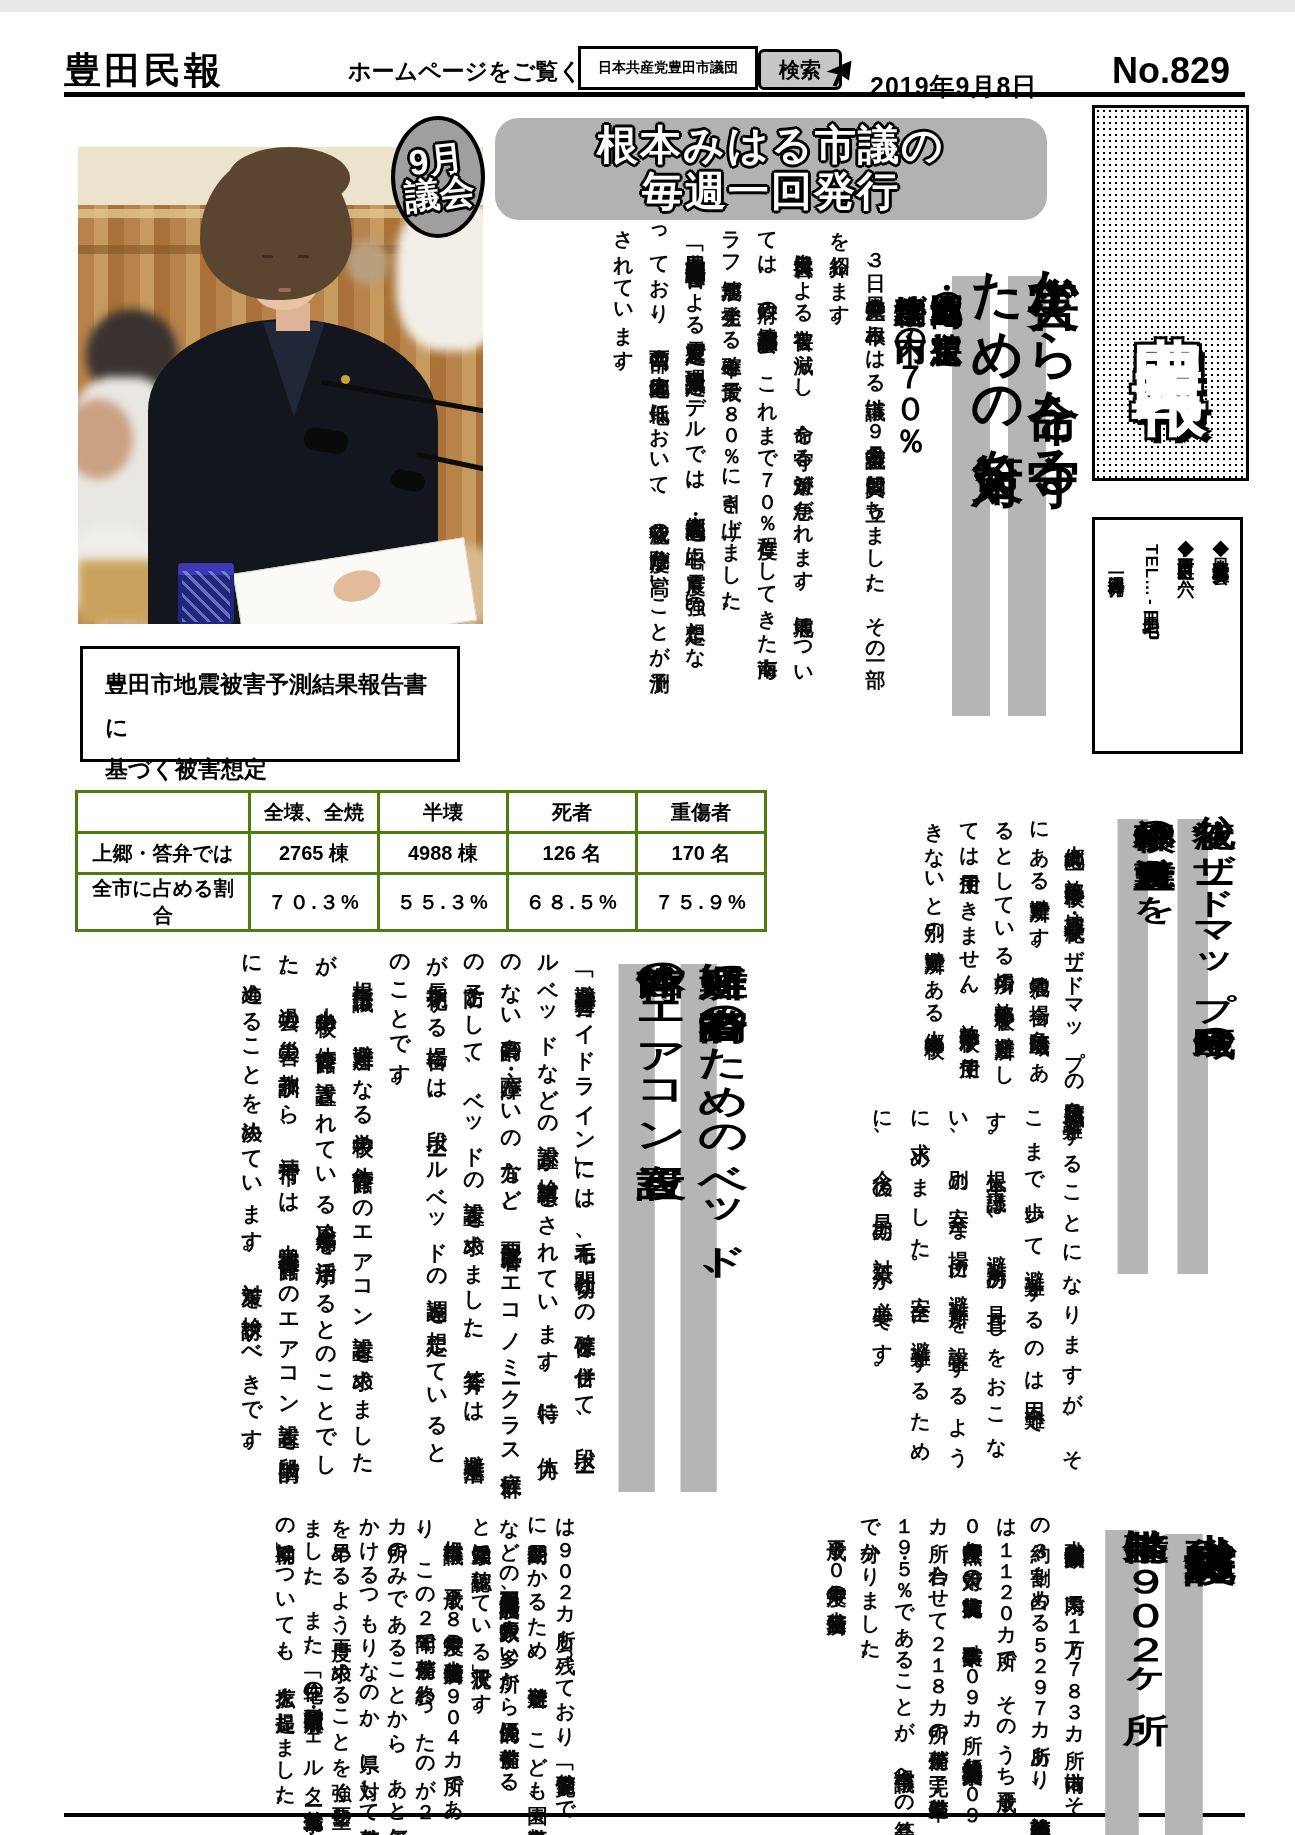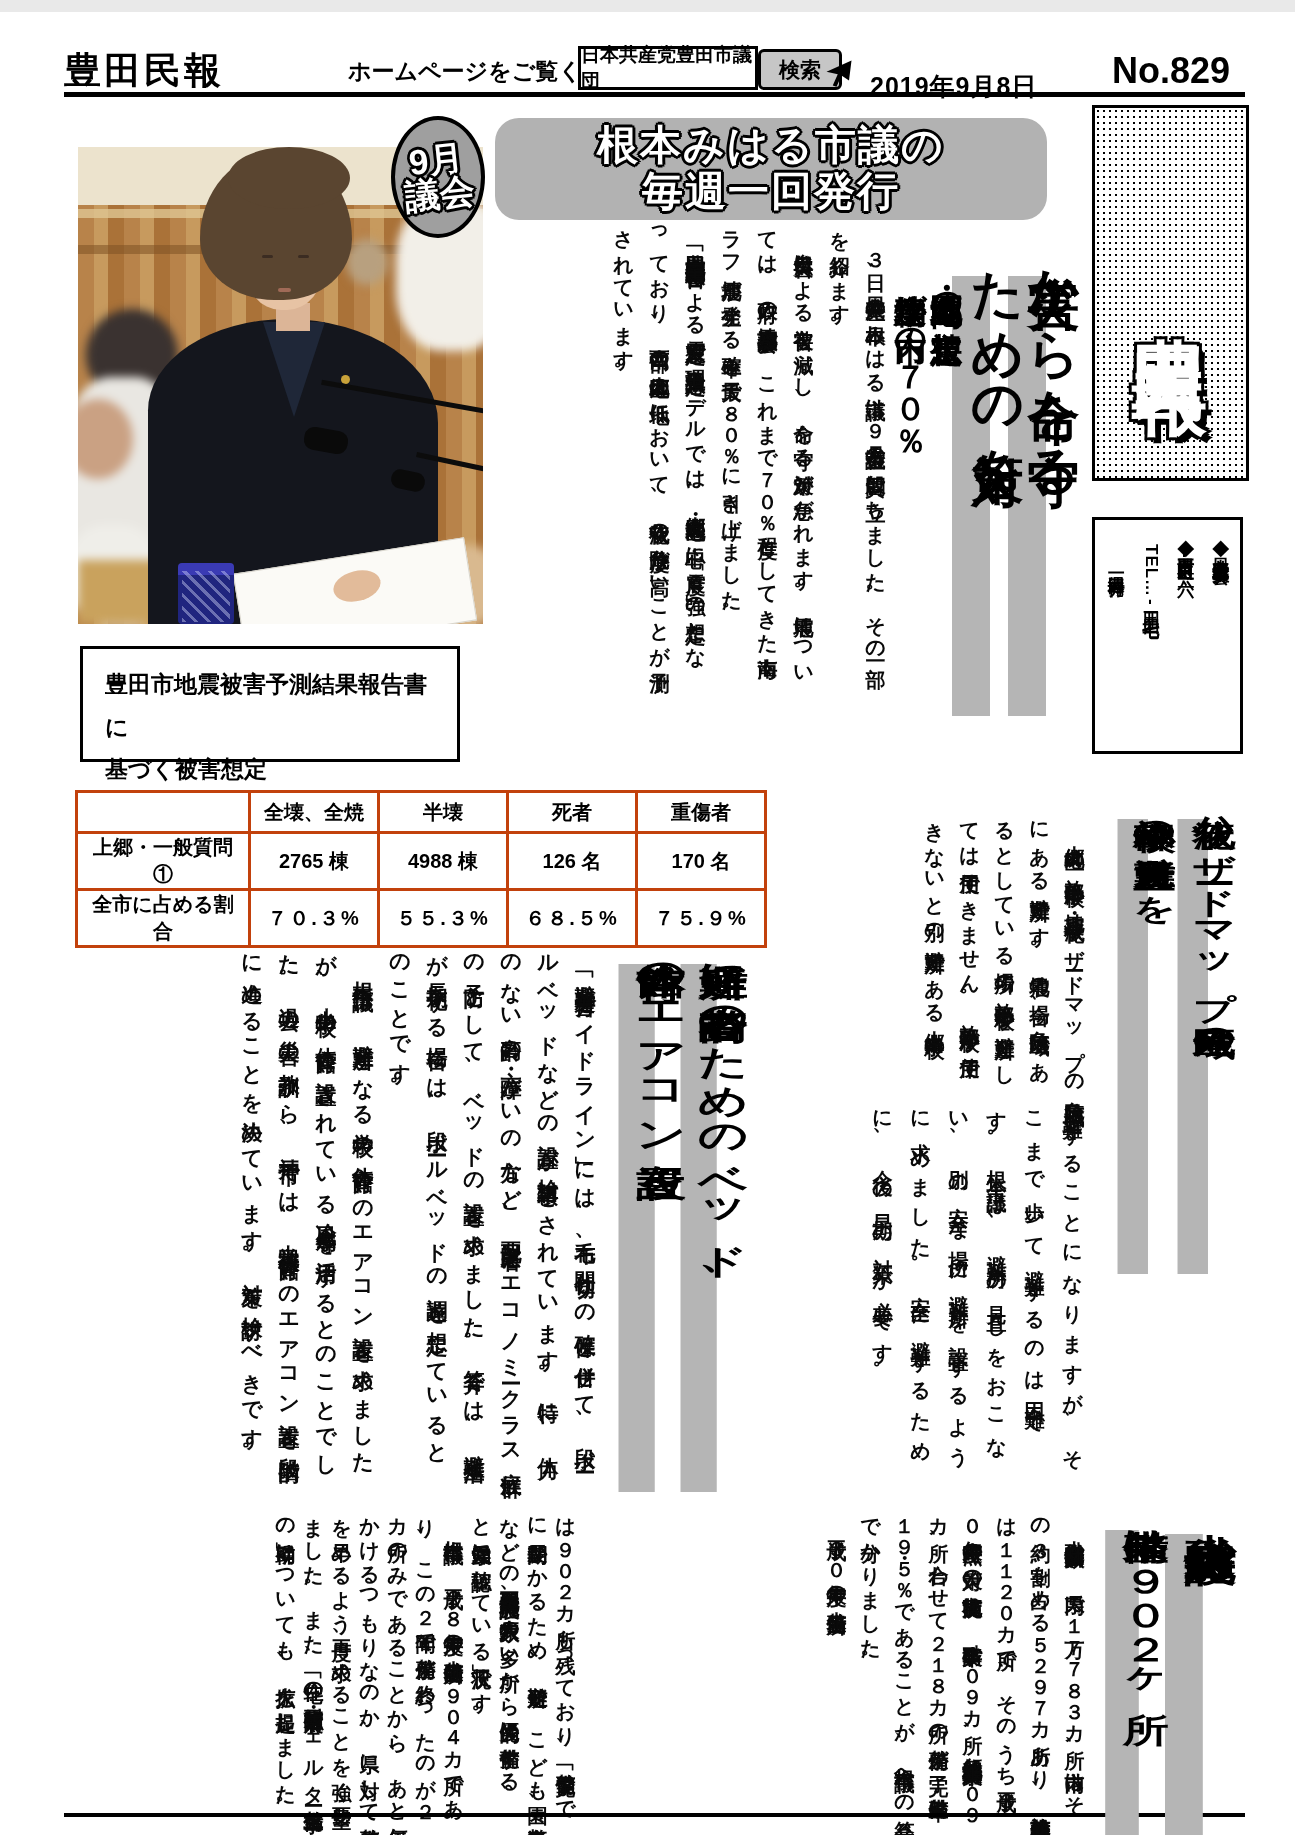--- a/index.html
+++ b/index.html
@@ -4,21 +4,21 @@
 <style>
   html,body{margin:0;padding:0;background:#e9e9e9;}
   .page{position:relative;width:1295px;height:1835px;background:#fff;margin:12px auto;
         font-family:"Liberation Sans",sans-serif;overflow:hidden;color:#000;}
   .abs{position:absolute;}
 
   
   .paper-name{left:64px;top:34px;font-size:37px;font-weight:900;letter-spacing:3px;}
   .tagline{left:348px;top:44px;font-size:23px;font-weight:900;}
   .team-box{left:578px;top:34px;width:174px;height:38px;border:3px solid #000;background:#fff;
-            display:flex;align-items:center;justify-content:center;font-size:19px;font-weight:800;}
+            display:flex;align-items:center;justify-content:center;font-size:14px;font-weight:800;}
   .search-btn{left:758px;top:37px;width:78px;height:35px;background:#c6c6c6;border:3px solid #000;
               border-radius:6px;display:flex;align-items:center;justify-content:center;
               font-size:21px;font-weight:900;z-index:2;}
   .cursor-ic{left:824px;top:46px;width:30px;height:30px;z-index:3;}
   .hdr-date{left:870px;top:58px;font-size:25px;font-weight:900;letter-spacing:1px;}
   .hdr-no{left:1112px;top:38px;font-size:36px;font-weight:900;}
   .hdr-rule{left:64px;top:80px;width:1181px;height:5px;background:#000;}
   .foot-rule{left:64px;top:1801px;width:1181px;height:4px;background:#000;}
 
   
@@ -67,21 +67,21 @@
   #a2body1{left:812px;top:796px;width:280px;height:286px;font-size:20px;line-height:35px;letter-spacing:2px;}
   #a2body2{left:784px;top:1085px;width:308px;height:372px;font-size:20px;line-height:38px;letter-spacing:7px;}
   #a3body{left:80px;top:928px;width:524px;height:532px;font-size:21px;line-height:37px;letter-spacing:3px;}
   #a4body1{left:648px;top:1492px;width:444px;height:316px;font-size:20px;line-height:34px;letter-spacing:1px;}
   #a4body2{left:108px;top:1492px;width:472px;height:316px;font-size:20px;line-height:28px;letter-spacing:1px;}
 
   
   .caption-box{left:80px;top:634px;width:380px;height:116px;border:3px solid #000;box-sizing:border-box;
                padding:14px 10px 0 22px;font-size:23px;font-weight:700;line-height:1.85;white-space:pre-line;}
   .dmg-table{left:75px;top:778px;border-collapse:collapse;background:#fff;}
-  .dmg-table th,.dmg-table td{border:3px solid #c2410c;height:38px;text-align:center;
+  .dmg-table th,.dmg-table td{border:3px solid #4d7c0f;height:38px;text-align:center;
                font-size:20px;font-weight:700;padding:0 6px;}
   .dmg-table .c0{width:158px;} .dmg-table .c{width:114px;}
   .pct{letter-spacing:2px;}
 
   
   .photo{left:78px;top:135px;width:405px;height:477px;overflow:hidden;background:#c49a5e;z-index:1;}
   .photo div{position:absolute;}
   .ph-wall{left:0;top:0;width:100%;height:64px;background:#ece3cd;}
   .ph-wood{left:0;top:58px;width:100%;height:419px;
      background:repeating-linear-gradient(90deg,#b8834a 0 16px,#c79a5e 16px 30px,#aa7238 30px 46px);}
@@ -215,21 +215,21 @@
   <table class="abs dmg-table">
     <tbody>
         <tr>
       <th class="c0"></th>
       <th class="c">全壊、全焼</th>
       <th class="c">半壊</th>
       <th class="c">死者</th>
       <th class="c">重傷者</th>
     </tr>
     <tr>
-      <td>上郷・一般質問①</td>
+      <td>上郷・答弁では</td>
       <td>2765 棟</td>
       <td>4988 棟</td>
       <td>126 名</td>
       <td>170 名</td>
     </tr>
     <tr>
       <td>全市に占める割合</td>
       <td class="pct">７０.３%</td>
       <td class="pct">５５.３%</td>
       <td class="pct">６８.５%</td>

